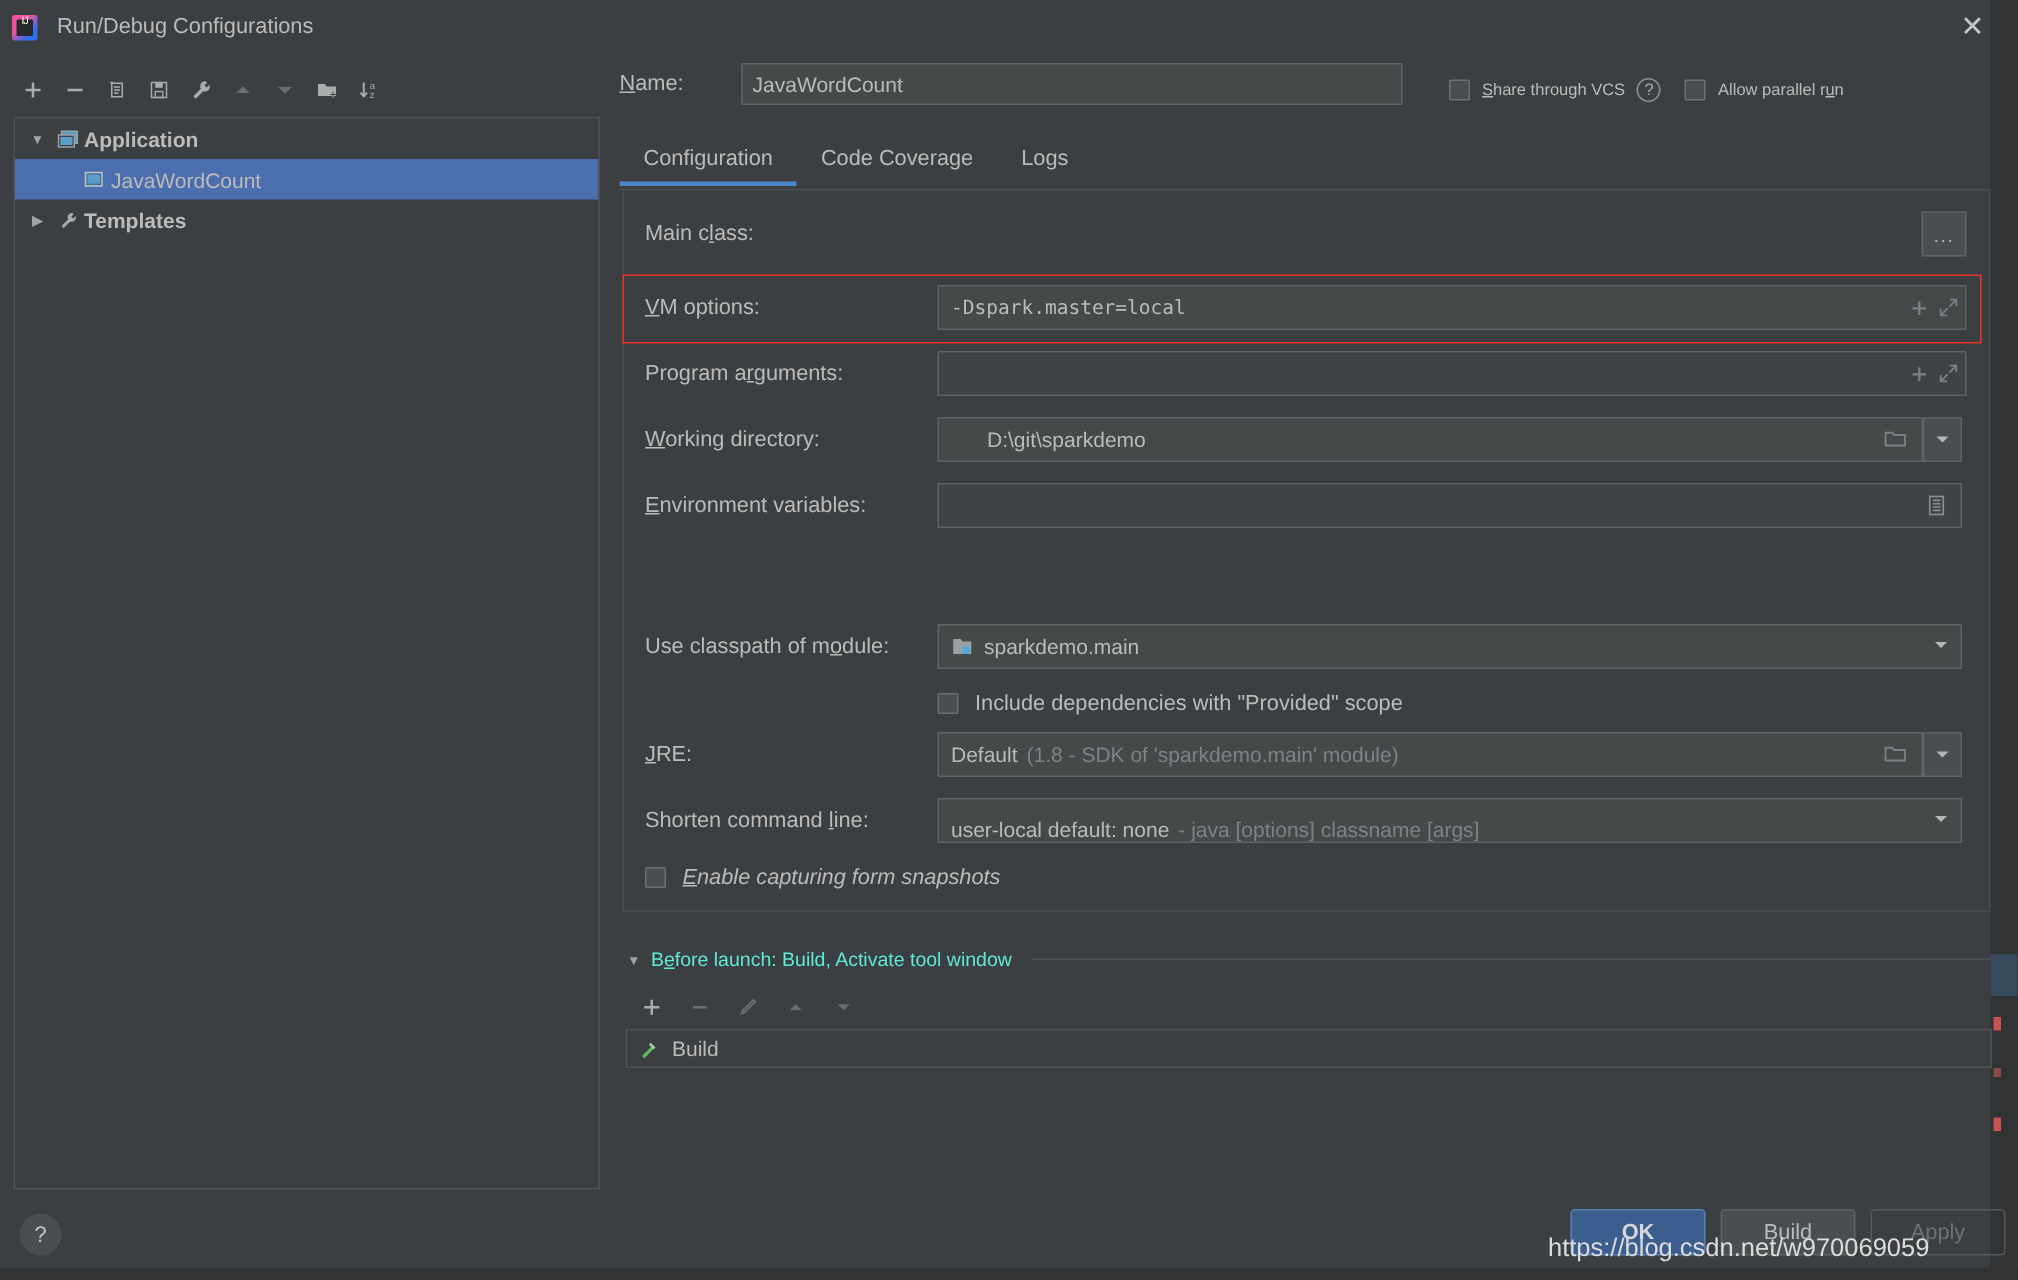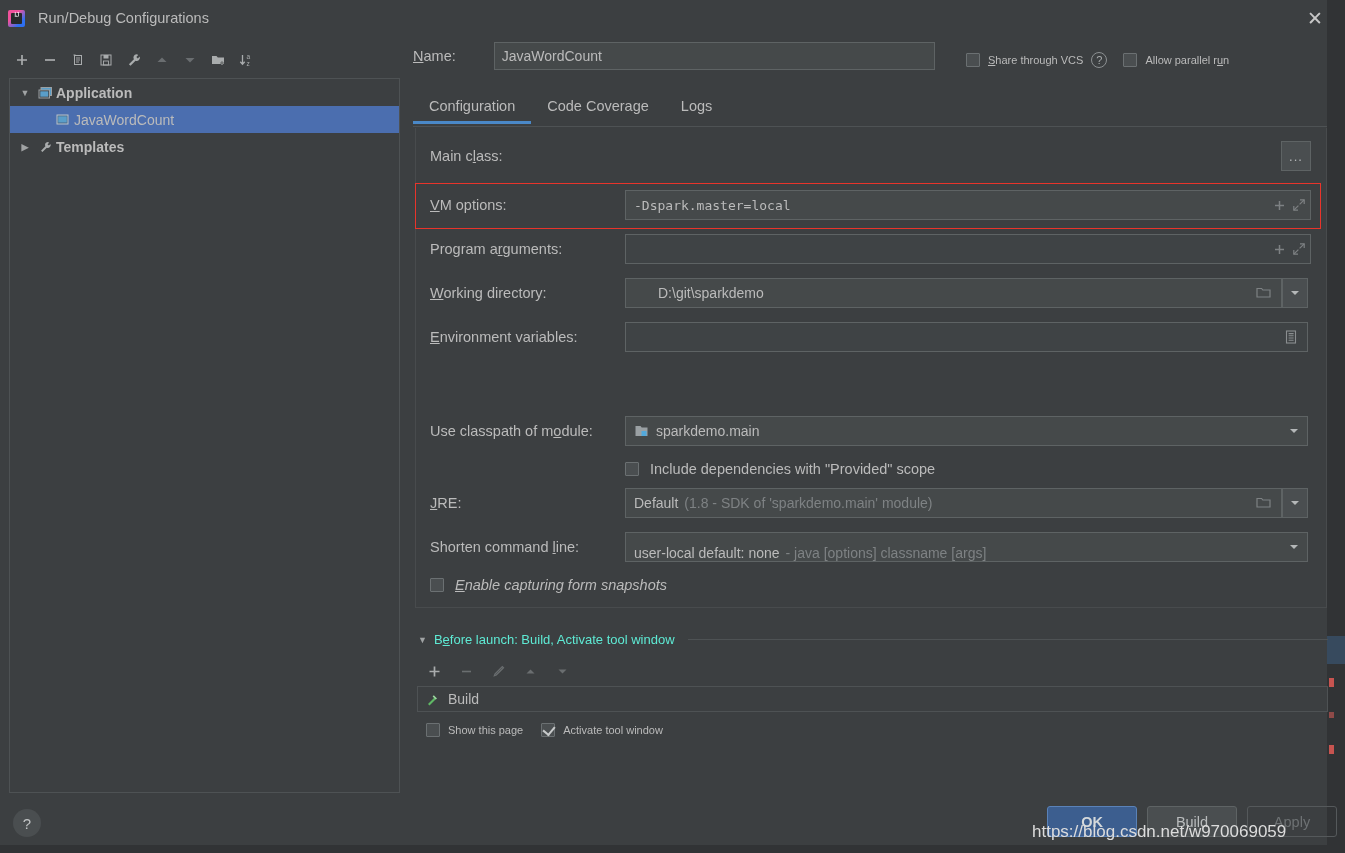--- a/index.html
+++ b/index.html
@@ -538,30 +538,20 @@
   <div class="bl-list">
     <span style="display:flex;">
       <svg width="15" height="15" viewBox="0 0 15 15">
         <path d="M3 12l6.5-6.5 1.5 1.5L4.5 13.5z" fill="#5fb865"></path>
         <path d="M8.8 3.2l3.2 3.2-1.2 1.2-3.2-3.2z" fill="#9bd79f"></path>
       </svg>
     </span>
     <span class="txt">Build</span>
   </div>
 
-  <div class="bl-checks">
-    <span class="chk-wrap">
-      <span class="chk"></span>
-      <span class="chk-lbl">Show this page</span>
-    </span>
-    <span class="chk-wrap">
-      <span class="chk checked"></span>
-      <span class="chk-lbl">Activate tool window</span>
-    </span>
-  </div>
 
   <div class="help-btn">?</div>
   <div class="btn-row">
     <div class="dbtn primary">OK</div>
     <div class="dbtn normal">Build</div>
     <div class="dbtn disabled">Apply</div>
   </div>
   <div class="watermark">https://blog.csdn.net/w970069059</div>
   <div class="bottom-strip"></div>
 </div>

